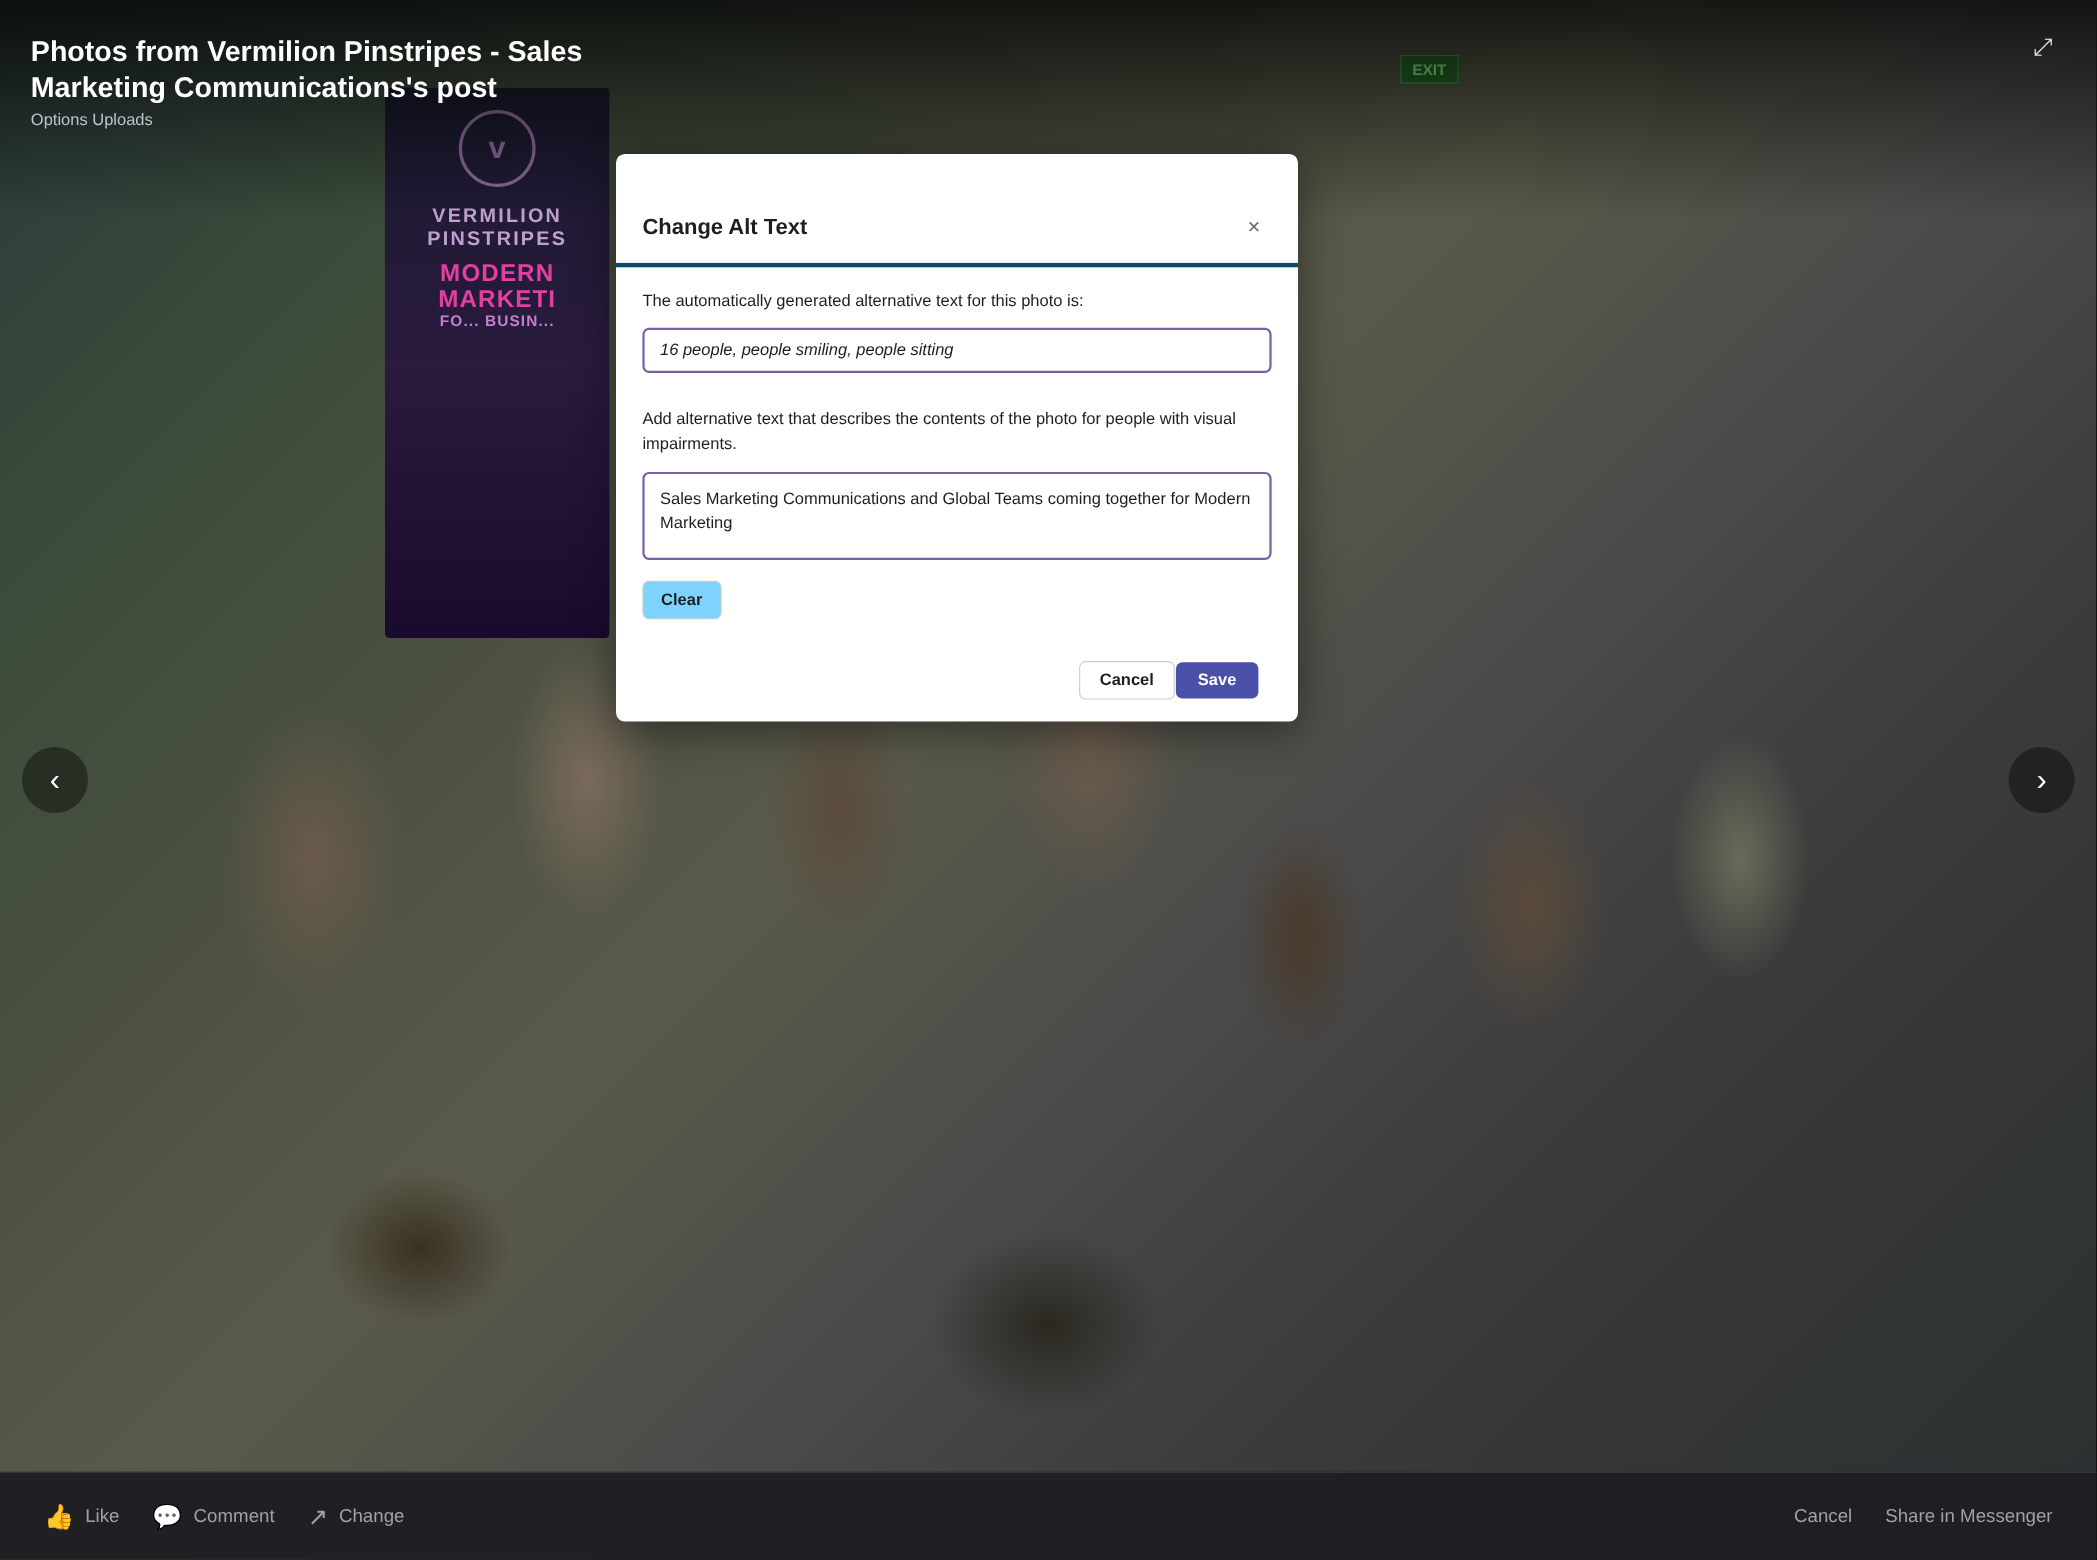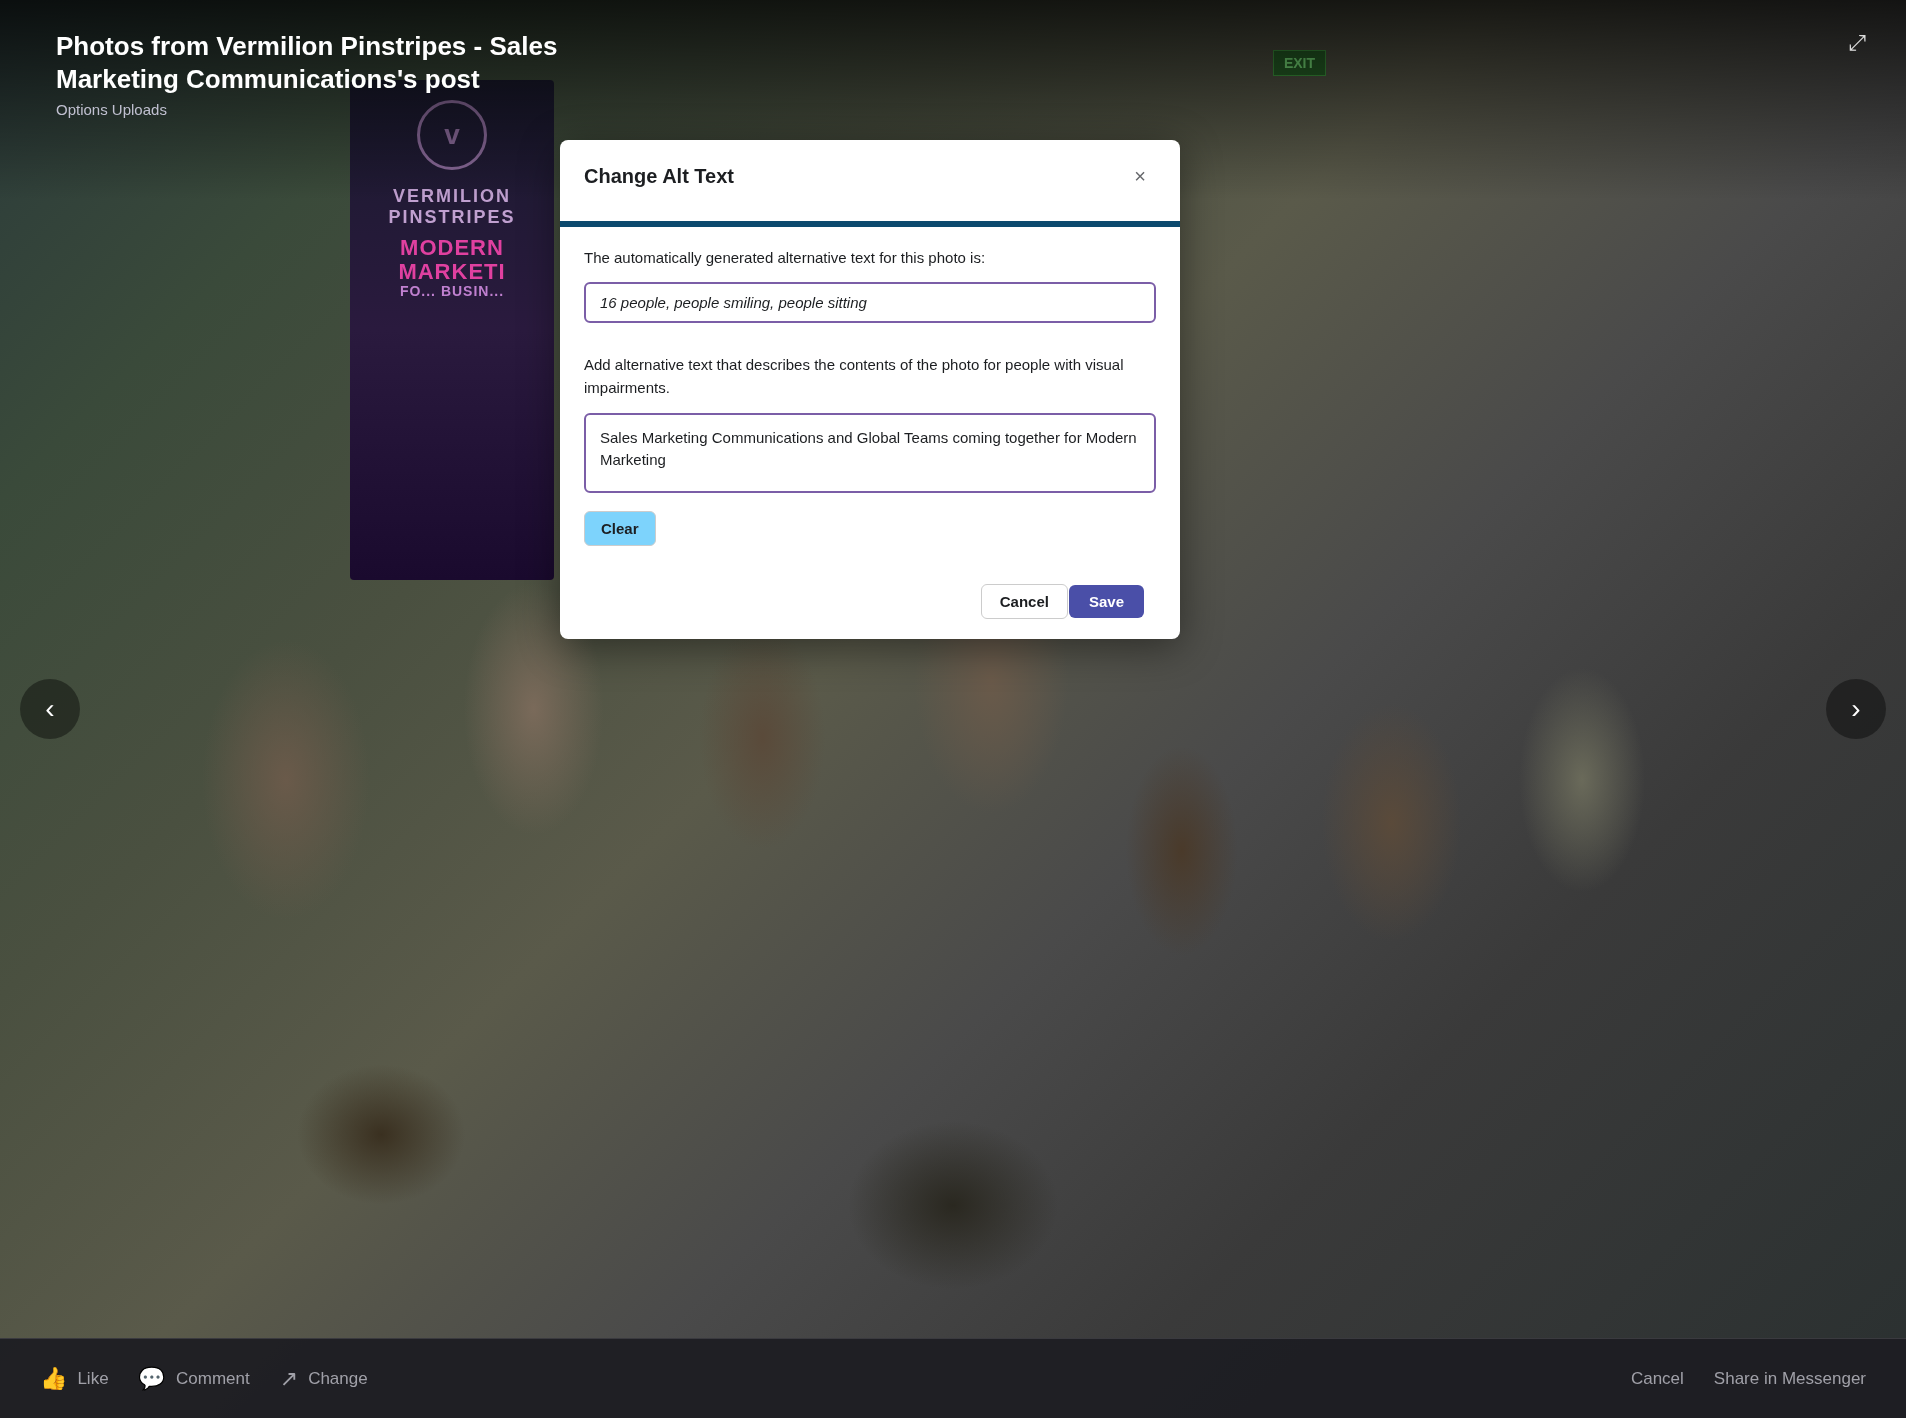--- a/index.html
+++ b/index.html
@@ -150,21 +150,21 @@
     }
 
     .bottom-actions-right span {
       cursor: pointer;
     }
 
     
     .photo-title {
       position: absolute;
       top: 30px;
-      left: 56px;
+      left: 28px;
       color: #ffffff;
     }
 
     .photo-title-main {
       font-size: 26px;
       font-weight: 700;
       line-height: 1.25;
       max-width: 520px;
     }
 
@@ -216,22 +216,23 @@
       border-radius: 8px;
       box-shadow: 0 8px 40px rgba(0,0,0,0.45);
       padding: 0;
       z-index: 200;
     }
 
     .modal-header {
       display: flex;
       align-items: center;
       justify-content: space-between;
-      padding: 20px 24px 29px 24px;
-      border-bottom: 6px solid #0c4a6e;
+      padding: 20px 24px 16px 24px;
+      border-bottom: 4px solid #0c4a6e;
+      margin-top: 31px;
     }
 
     .modal-title {
       font-size: 20px;
       font-weight: 700;
       color: #1c1e21;
     }
 
     .modal-close {
       width: 32px;

